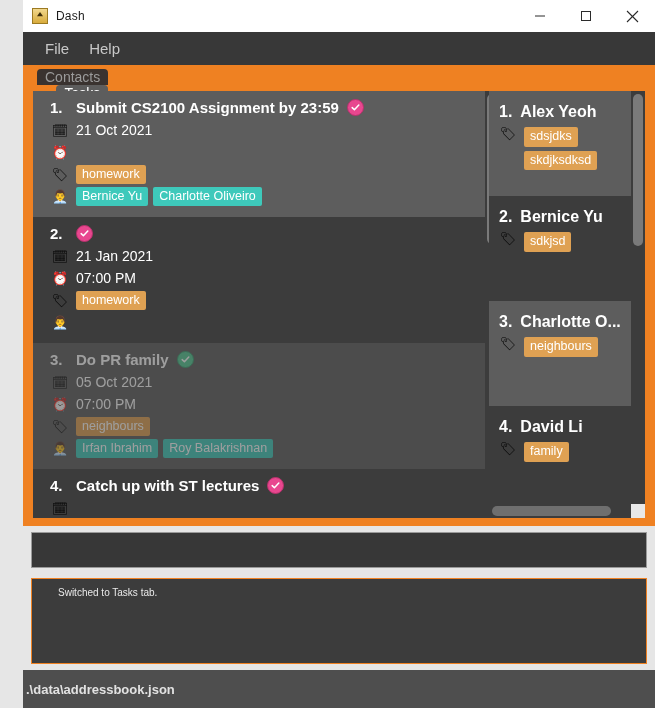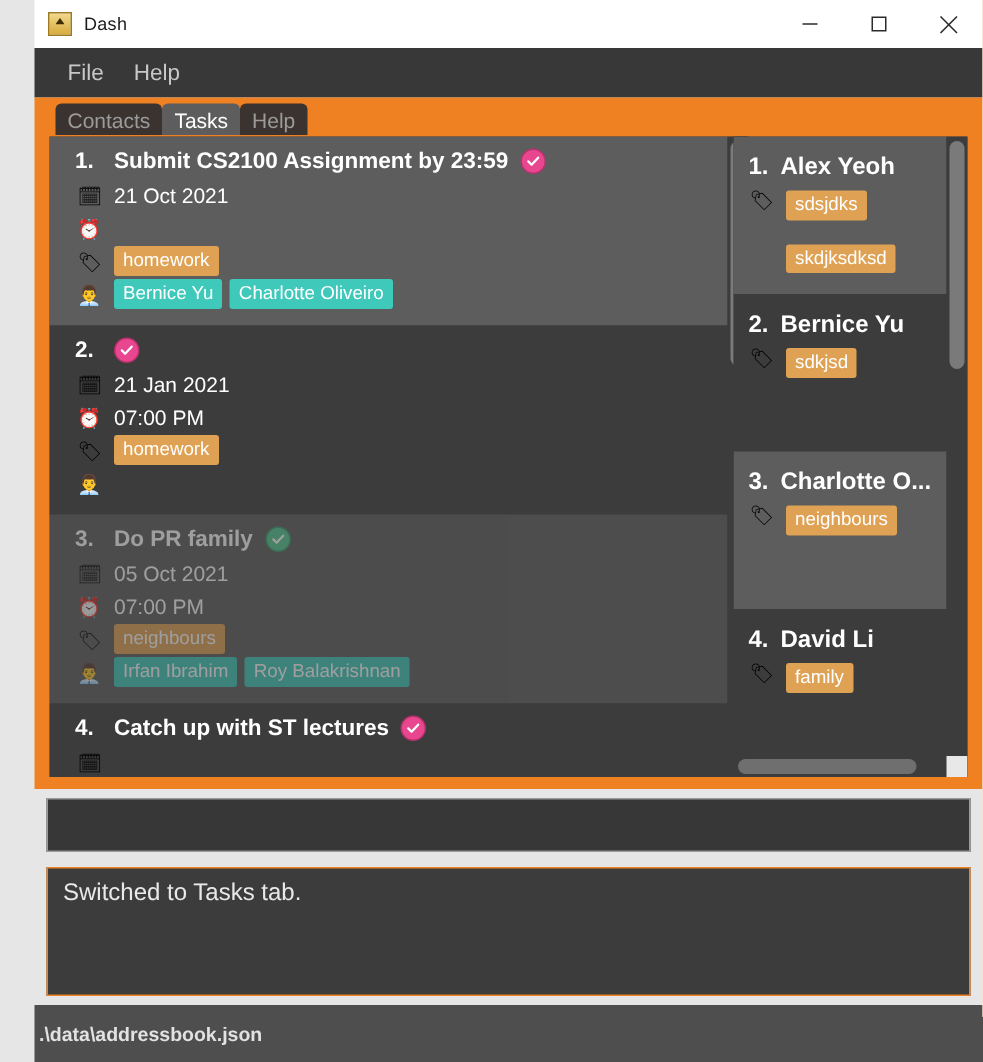--- a/index.html
+++ b/index.html
@@ -61,21 +61,21 @@
   
   .orange-body {
     flex: 0 0 461px; height: 461px;
     background: #ef8122;
     position: relative;
   }
 
   
   .tabrow {
     position: absolute; left: 14px; top: 4px;
-    height: 22px; display: flex; 
+    height: 22px; display: flex; align-items: flex-end; flex-direction: column;
   }
   .tab {
     height: 21px; padding: 0 8px;
     display: flex; align-items: center;
     font-size: 14px;
     border-radius: 4px 4px 0 0;
   }
   .tab.inactive { background: #3a3330; color: #9b9b9b; }
   .tab.active { background: #5d5d5d; color: #ffffff; }
 
@@ -154,21 +154,21 @@
   }
   .person-card.bg-a { background: #5d5d5d; }
   .person-card.bg-b { background: #3c3c3c; }
   .person-title-row { display: flex; align-items: baseline; gap: 8px; margin-bottom: 6px; }
   .person-idx { font-size: 16px; font-weight: bold; color: #ffffff; }
   .person-name {
     font-size: 16px; font-weight: bold; color: #ffffff;
     white-space: nowrap; overflow: hidden;
   }
   .person-tag-row { display: flex; align-items: flex-start; gap: 7px; }
-  .person-tags { display: flex; flex-direction: column; align-items: flex-start; gap: 16px; }
+  .person-tags { display: flex; flex-direction: column; align-items: flex-start; gap: 4px; }
 
   
   .vscroll {
     position: absolute; top: 0; right: 0; width: 14px; bottom: 0;
     background: #3c3c3c;
   }
   .vscroll .thumb {
     position: absolute; left: 2px; width: 10px;
     background: #7a7a7a; border-radius: 5px;
   }
@@ -203,21 +203,21 @@
     flex: 0 0 96px; height: 96px;
     background: #e6e6e6;
     padding: 4px 8px 6px 8px;
   }
   .result-box {
     width: 100%; height: 100%;
     background: #3c3c3c;
     border: 1px solid #ef8122;
     padding: 8px 10px;
   }
-  .result-text { font-size: 16px; color: #e9e9e9; }
+  .result-text { font-size: 10px; color: #e9e9e9; margin-left: 16px; }
   .statusbar {
     flex: 1 1 auto;
     background: #4e4e4e;
     display: flex; align-items: center;
     padding-left: 3px;
     font-weight: bold;
   }
   .status-text { font-size: 13px; color: #e2e2e2; }
 </style>
 </head>

